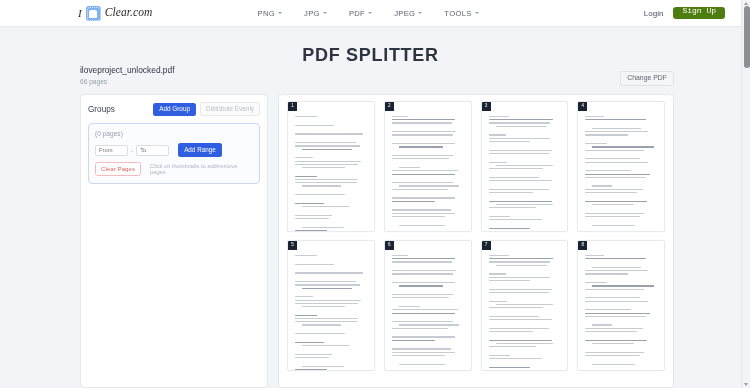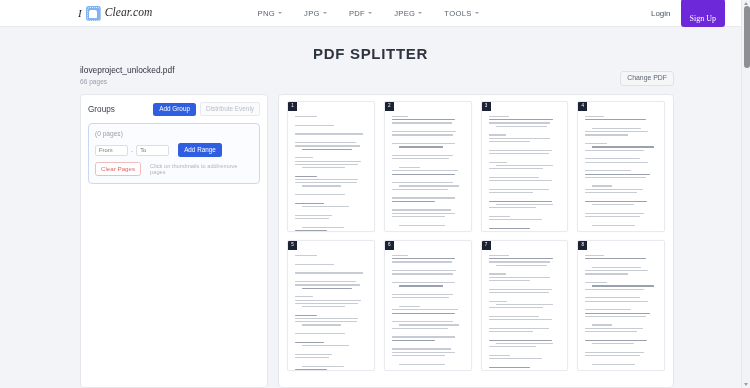--- a/index.html
+++ b/index.html
@@ -94,36 +94,36 @@
     gap: 10px;
     margin-right: 16px;
   }
   .login-link {
     font-size: 8px; color: #4a5260;
     cursor: pointer;
   }
   .signup-btn {
     font-size: 8px;
     color: #ffffff;
-    background: #6d28d9;
+    background: #4d7c0f;
     border-radius: 3px;
-    padding: 16px 9px 4px 9px;
+    padding: 0 9px 4px 9px;
     cursor: pointer;
     line-height: 1;
     border: none;
-    font-family: Liberation Serif, serif;
+    font-family: Liberation Mono, monospace;
   }
 
   
   .page-title {
     position: absolute;
     top: 45px; left: 0;
     width: 741px;
     text-align: center;
-    font-size: 15px;
+    font-size: 18px;
     font-weight: bold;
     color: #2f3540;
     letter-spacing: .7px;
   }
 
   
   .file-bar {
     position: absolute;
     top: 66px; left: 80px;
     width: 594px; height: 24px;

